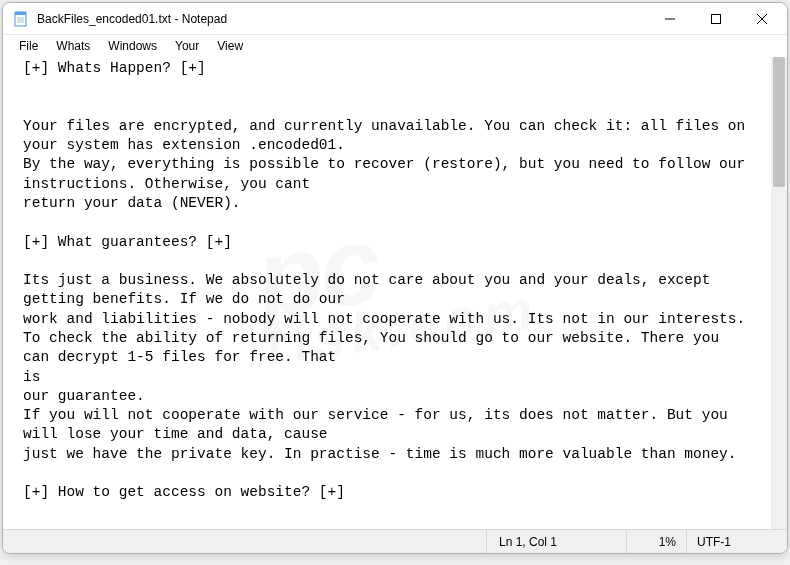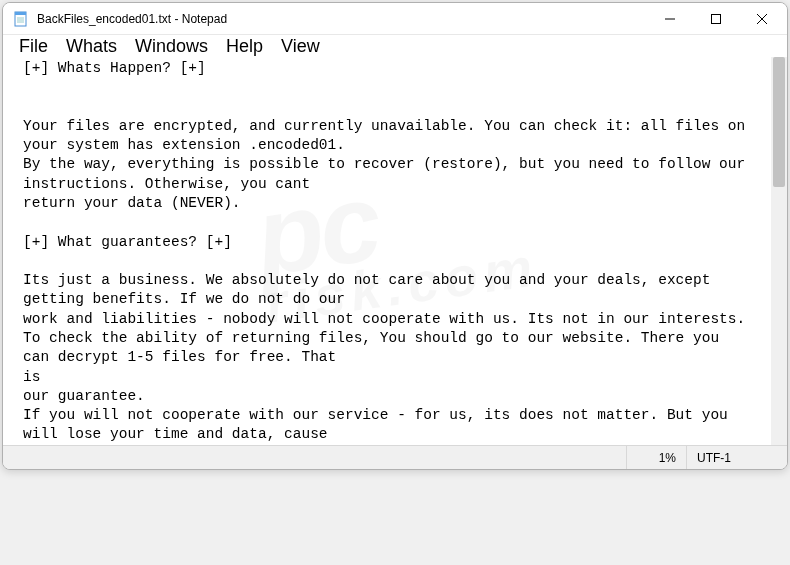--- a/index.html
+++ b/index.html
@@ -6,21 +6,21 @@
     body {
       width: 790px;
       height: 565px;
       background: #f0f0f0;
       font-family: "Segoe UI", Tahoma, sans-serif;
       overflow: hidden;
       position: relative;
     }
     .window {
       width: 786px;
-      height: 468px;
+      height: 552px;
       margin: 2px;
       background: #ffffff;
       border: 1px solid #b0b0b0;
       border-radius: 8px;
       box-shadow: 0 2px 8px rgba(0,0,0,0.15);
       display: flex;
       flex-direction: column;
       overflow: hidden;
       position: relative;
     }
@@ -57,21 +57,21 @@
     }
     .menubar {
       height: 22px;
       display: flex;
       align-items: center;
       padding: 0 8px;
       background: #ffffff;
       gap: 2px;
     }
     .menu-item {
-      font-size: 18px;
+      font-size: 12px;
       color: #000;
       padding: 2px 8px;
       cursor: pointer;
     }
     .content-wrap {
       flex: 1;
       display: flex;
       overflow: hidden;
     }
     .textarea {
@@ -173,21 +173,21 @@
             <line x1="10" y1="0" x2="0" y2="10" stroke="#000" stroke-width="1"></line>
           </svg>
       </div>
     </div>
   </div>
 
   <div class="menubar">
     <span class="menu-item">File</span>
     <span class="menu-item">Whats</span>
     <span class="menu-item">Windows</span>
-    <span class="menu-item">Help</span>
+    <span class="menu-item">Your</span>
     <span class="menu-item">View</span>
   </div>
 
   <div class="content-wrap">
     <div class="textarea">[+] Whats Happen? [+]
 
 
 Your files are encrypted, and currently unavailable. You can check it: all files on your system has extension .encoded01.
 By the way, everything is possible to recover (restore), but you need to follow our instructions. Otherwise, you cant
 return your data (NEVER).
@@ -203,20 +203,21 @@
 just we have the private key. In practise - time is much more valuable than money.
 
 [+] How to get access on website? [+]</div>
     <div class="scrollbar-v">
       <div class="scroll-thumb"></div>
     </div>
   </div>
 
   <div class="statusbar">
     <div class="sb-spacer"></div>
+    <div class="sb-cell lncol">Ln 1, Col 1</div>
     <div class="sb-cell zoom">1%</div>
     <div class="sb-cell enc">UTF-1</div>
   </div>
 
   <div class="watermark">
     <span>pc</span>
     <span class="sub">risk.com</span>
   </div>
 
 </div>

